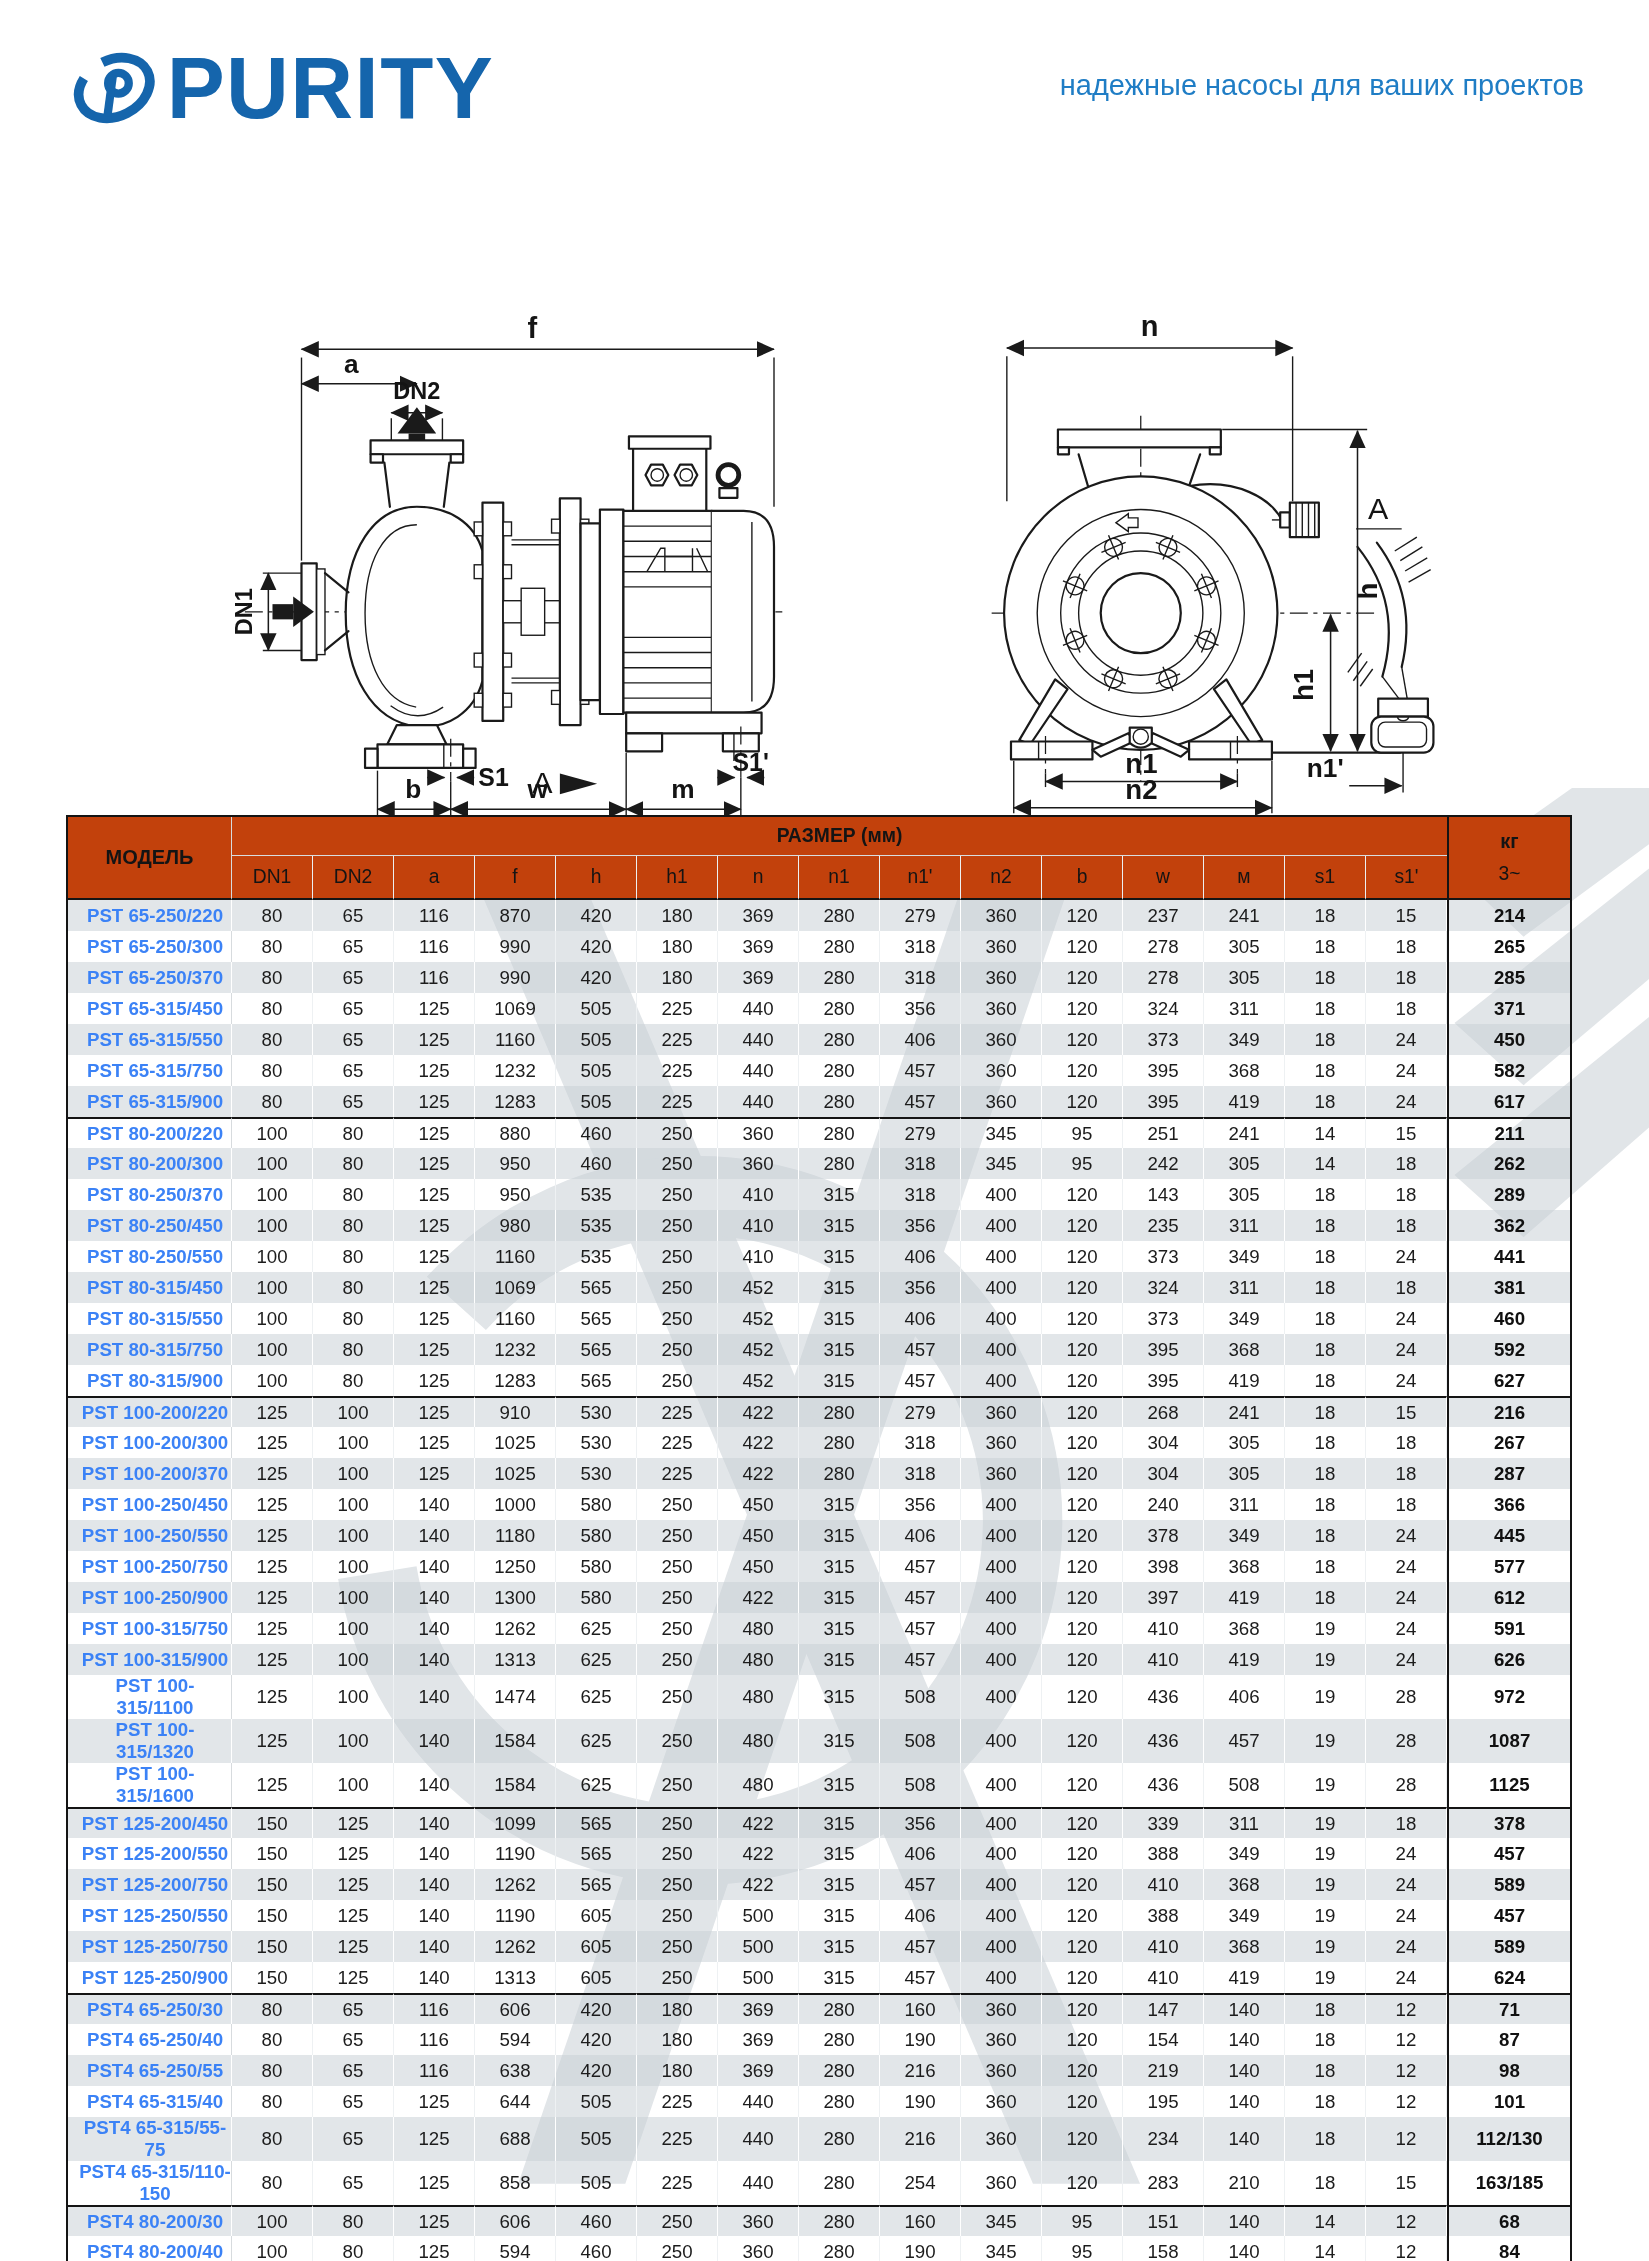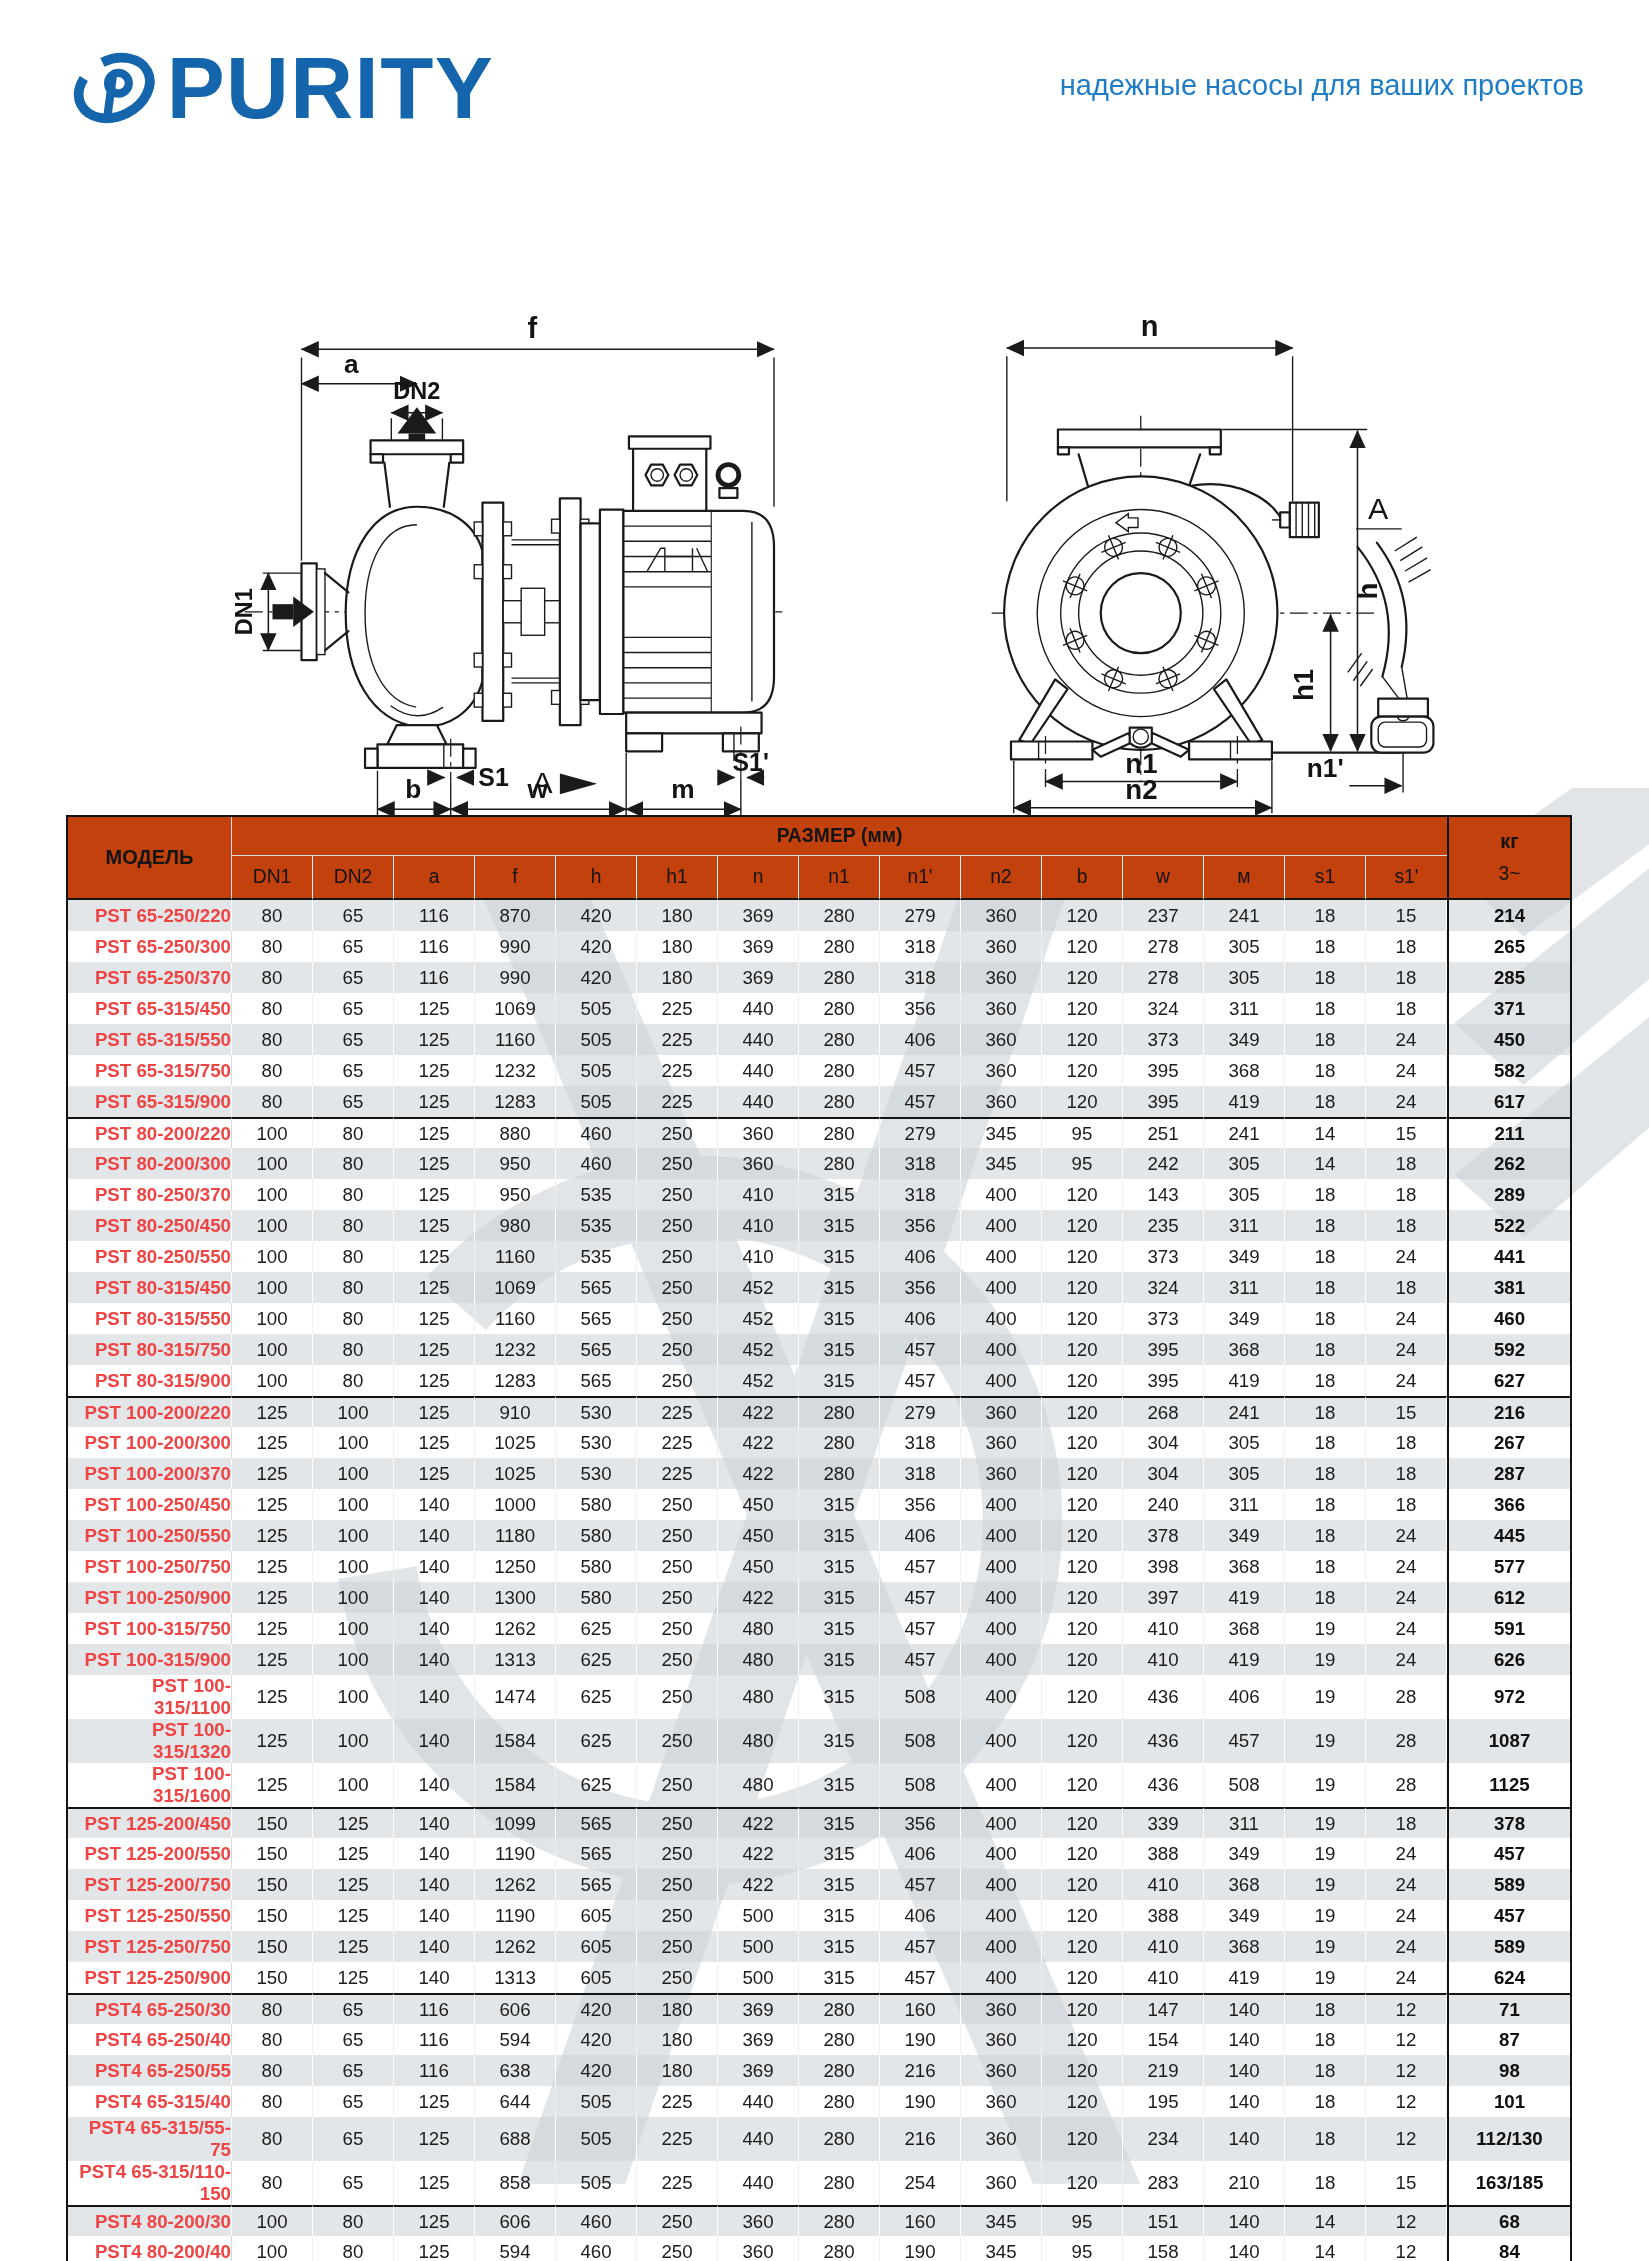--- a/index.html
+++ b/index.html
@@ -29,21 +29,21 @@
   .tbl thead th{background:#c2410c;vertical-align:middle;text-align:center;}
   th.hmodel{width:164px;font-size:20px;font-weight:bold;border-right:1.4px solid #d7dbde;border-bottom:2.8px solid #141414;}
   th.hsize{font-size:19.3px;font-weight:bold;height:39px;border-bottom:1.4px solid #d9dde0;}
   th.hkg{width:123px;border-left:2.8px solid #141414;border-bottom:2.8px solid #141414;}
   th.hkg .kgl{font-size:20px;font-weight:bold;}
   th.hkg .kgs{font-size:19.3px;font-weight:normal;margin-top:9.7px;}
   .tbl thead th.sub{font-size:19.3px;font-weight:normal;height:44px;border-right:1.4px solid #edf0f2;border-bottom:2.8px solid #141414;}
   .tbl thead th.sub:last-child{border-right:none;}
   .tbl tbody td{height:31px;font-size:18.7px;text-align:center;color:#1c1c1c;
                 border-right:1.4px solid #eef1f3;}
-  .tbl tbody td.model{text-align:right;padding-left:11px;font-weight:bold;color:#ef4444;
+  .tbl tbody td.model{text-align:center;padding-left:11px;font-weight:bold;color:#3b82f6;
                       border-right:1.4px solid #d7dbde;}
   .tbl tbody td.kg{font-weight:bold;color:#101010;border-left:2.8px solid #141414;border-right:none;}
   .tbl tbody tr.grow td{background:rgba(199,207,212,0.52);border-right-color:#ffffff;}
   .tbl tbody tr.grow td.model{border-right-color:#fff;}
   .tbl tbody tr.group-start td{border-top:2.1px solid #141414;}
 </style>
 </head>
 <body>
 
 <div class="page">
@@ -572,21 +572,21 @@
             <td>250</td>
             <td>410</td>
             <td>315</td>
             <td>356</td>
             <td>400</td>
             <td>120</td>
             <td>235</td>
             <td>311</td>
             <td>18</td>
             <td>18</td>
-            <td class="kg">522</td>
+            <td class="kg">362</td>
           </tr>
           <tr class="wrow">
             <td class="model">PST 80-250/550</td>
             <td>100</td>
             <td>80</td>
             <td>125</td>
             <td>1160</td>
             <td>535</td>
             <td>250</td>
             <td>410</td>

